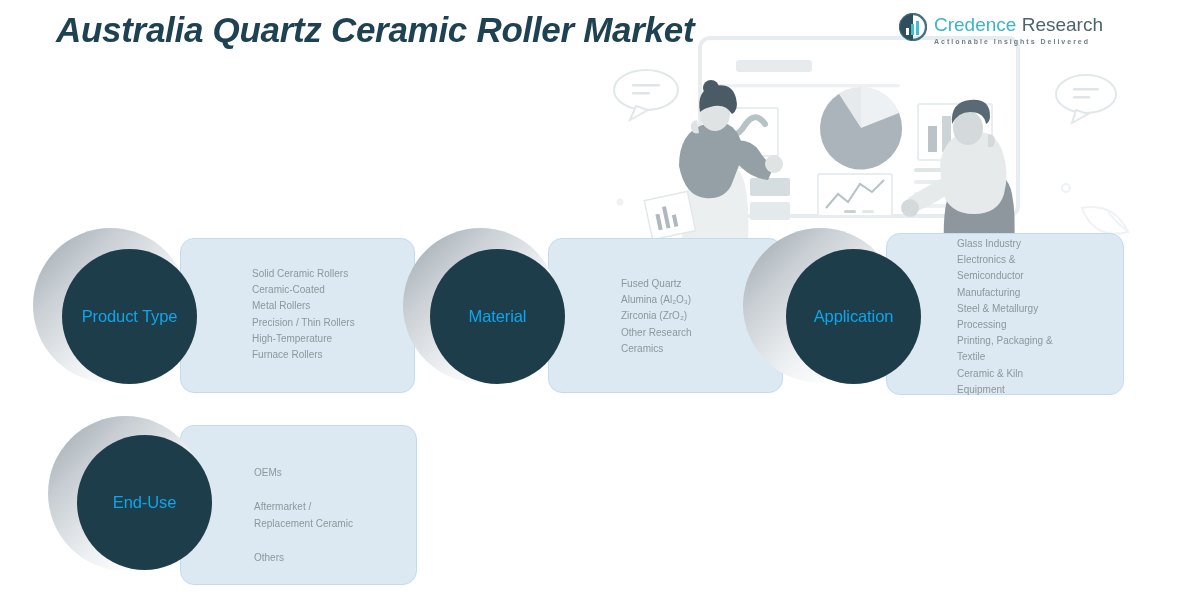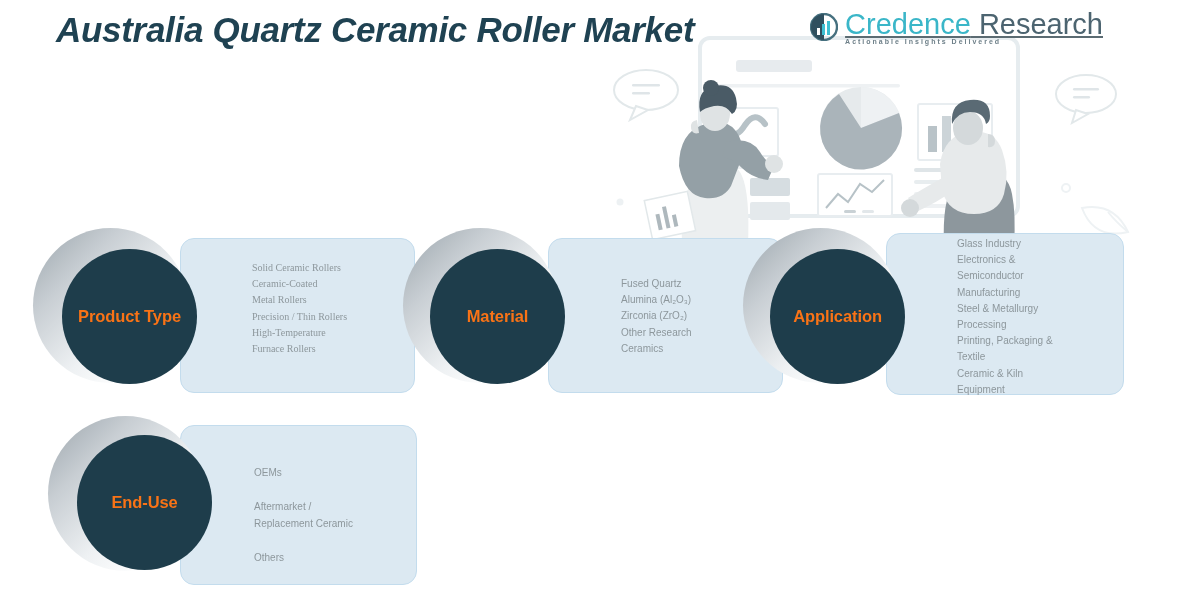--- a/index.html
+++ b/index.html
@@ -38,25 +38,24 @@
     position: absolute;
     right: 100px;
     top: 12px;
     display: flex;
     align-items: flex-start;
     z-index: 30;
   }
   #logo-mark { width: 28px; height: 28px; flex: none; margin-right: 7px; margin-top: 1px;}
   #logo-textwrap { display: flex; flex-direction: column; }
   #logo-name {
-    font-size: 29px;
+    font-size: 19px;
     line-height: 25px;
     color: #5b6b72;
     white-space: nowrap;
-    text-decoration: underline;
   }
   #logo-name .lg-a { color: #3ab6c8; }
   #logo-name .lg-b { color: #4c6470; }
   #logo-tag {
     font-size: 7px;
     letter-spacing: 2.0px;
     color: #6d7f88;
     font-weight: bold;
     white-space: nowrap;
     margin-top: 1px;
@@ -101,23 +100,23 @@
   .bubble {
     position: absolute;
     border-radius: 50%;
     background: #1e3d4b;
     display: flex;
     align-items: center;
     justify-content: center;
     z-index: 12;
   }
   .bubble-label {
-    color: #f97316;
+    color: #0ea5e9;
     font-size: 16.5px;
-    font-weight: bold;
+    font-weight: normal;
     letter-spacing: -0.1px;
     white-space: nowrap;
   }
 </style>
 </head>
 <body>
 
 <div id="canvas">
 
   <div id="illustration">
@@ -224,21 +223,21 @@
       <rect x="17" y="8" width="3" height="14" fill="#3fc0d4"></rect>
     </svg>
     <div id="logo-textwrap">
       <div id="logo-name"><span class="lg-a">Credence</span><span class="lg-b"> Research</span></div>
       <div id="logo-tag">Actionable Insights Delivered</div>
     </div>
   </div>
 
   <div class="node">
     <div class="panel" style="left:180px; top:238px; width:235px; height:155px;"></div>
-    <div class="panel-text" style="left:252px; top:260px; width:165px;font-family:Liberation Serif, serif;">Solid Ceramic Rollers
+    <div class="panel-text" style="left:252px; top:266px; width:165px;">Solid Ceramic Rollers
 Ceramic-Coated
 Metal Rollers
 Precision  / Thin Rollers
 High-Temperature
 Furnace Rollers</div>
     <div class="ring" style="left:33px; top:228px; width:155px; height:155px;"></div>
     <div class="bubble" style="left:62px; top:249px; width:135px; height:135px;">
       <span class="bubble-label">Product Type</span>
     </div>
   </div>
@@ -262,21 +261,21 @@
 Electronics &amp;
 Semiconductor
 Manufacturing
 Steel &amp; Metallurgy
 Processing
 Printing, Packaging &amp;
 Textile
 Ceramic &amp; Kiln
 Equipment</div>
     <div class="ring" style="left:743px; top:228px; width:155px; height:155px;"></div>
-    <div class="bubble" style="left:770px; top:249px; width:135px; height:135px;">
+    <div class="bubble" style="left:786px; top:249px; width:135px; height:135px;">
       <span class="bubble-label">Application</span>
     </div>
   </div>
 
   <div class="node">
     <div class="panel" style="left:180px; top:425px; width:237px; height:160px;"></div>
     <div class="panel-text loose" style="left:254px; top:464px; width:170px;">OEMs
 
 Aftermarket /
 Replacement Ceramic

